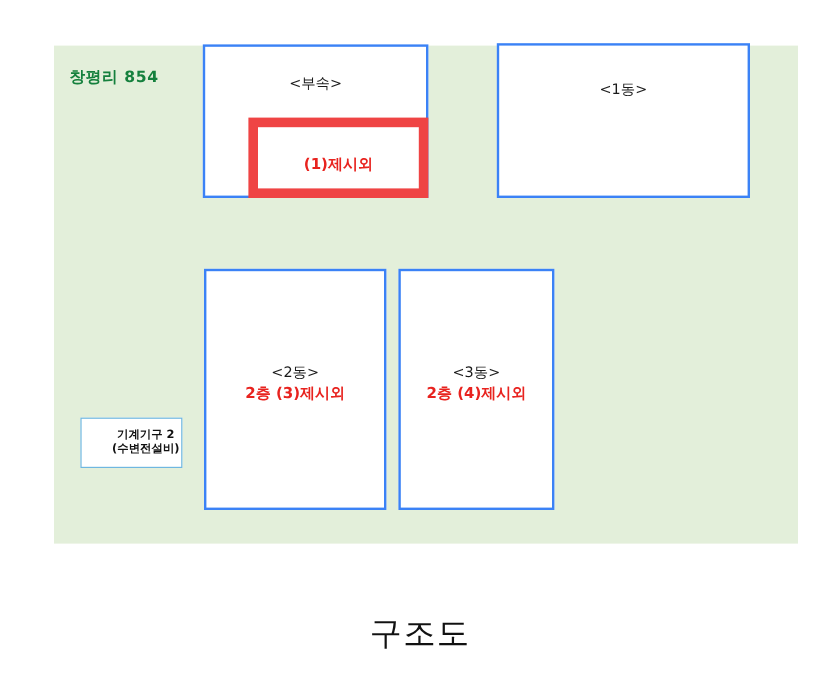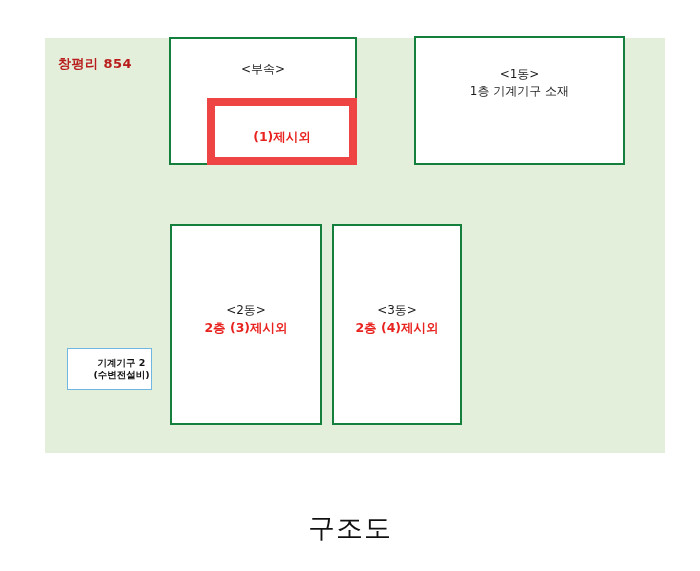--- a/index.html
+++ b/index.html
@@ -33,30 +33,30 @@
     background: #e3efda;
   }
 
   
   .parcel-label {
     position: absolute;
     left: 58px;
     top: 55px;
     font-size: 13px;
     font-weight: bold;
-    color: #b91c1c;
+    color: #15803d;
     letter-spacing: 0.5px;
     white-space: nowrap;
   }
 
   
   .bldg {
     position: absolute;
     background: #ffffff;
-    border: 2px solid #15803d;
+    border: 2px solid #3b82f6;
     box-sizing: border-box;
   }
 
   .bldg-labels {
     position: absolute;
     left: 0;
     right: 0;
     text-align: center;
     line-height: 1.45;
   }
@@ -200,21 +200,20 @@
 
   <div class="annex-red">
     <div class="bldg-labels annex-red-label">
       <span class="lbl-red">(1)제시외</span>
     </div>
   </div>
 
   <div class="bldg bldg-1">
     <div class="bldg-labels">
       <span class="lbl-black">&lt;1동&gt;</span>
-      <span class="lbl-black">1층 기계기구 소재</span>
     </div>
   </div>
 
   <div class="bldg bldg-2">
     <div class="bldg-labels">
       <span class="lbl-black">&lt;2동&gt;</span>
       <span class="lbl-red">2층 (3)제시외</span>
     </div>
   </div>
 

